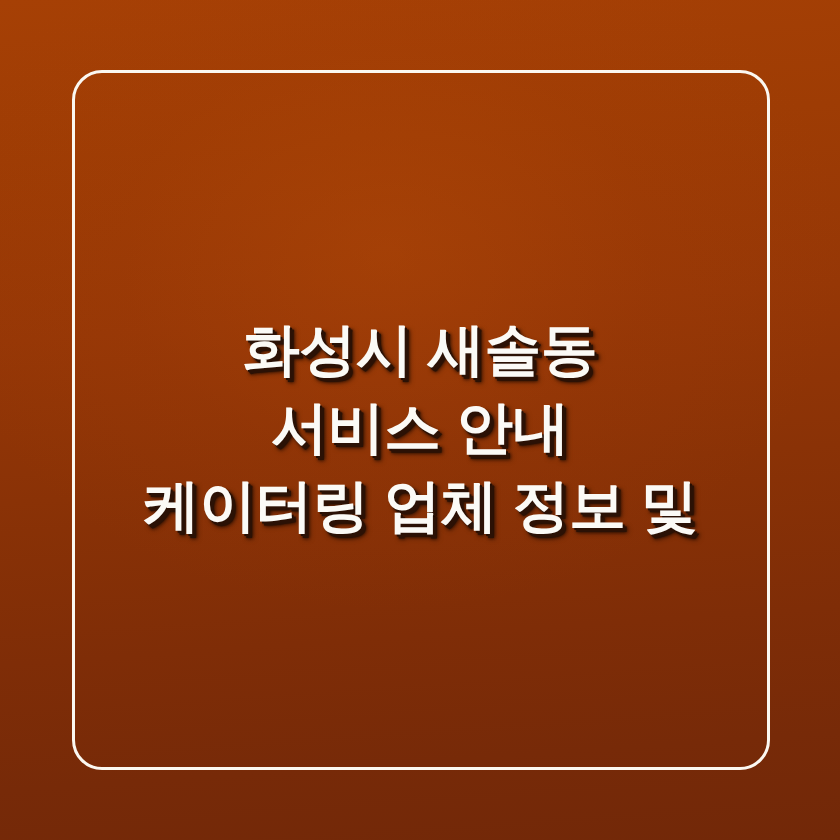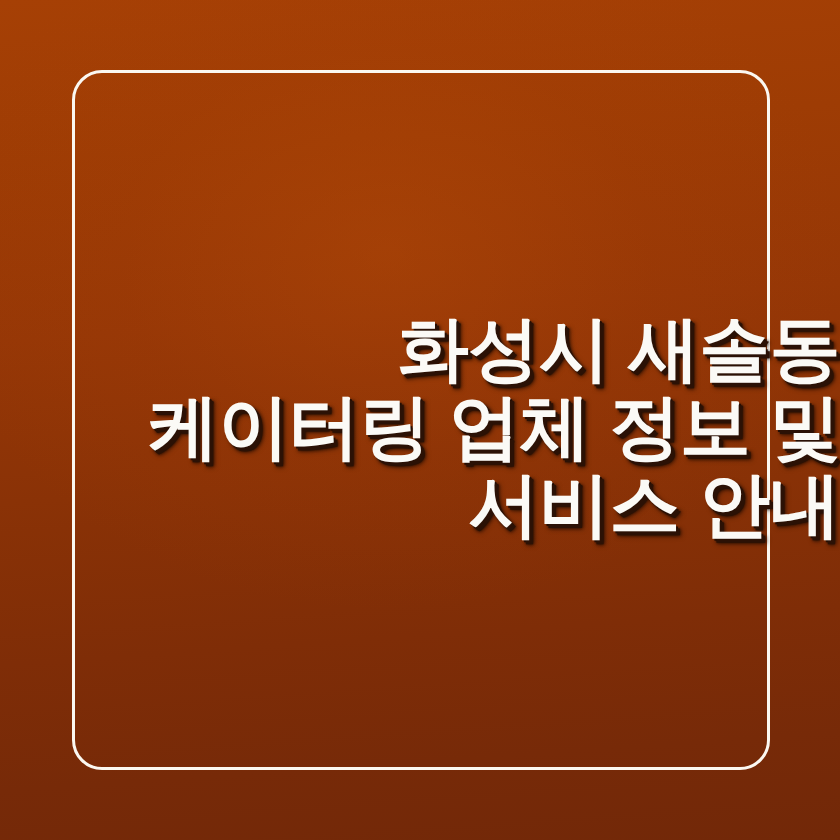--- a/index.html
+++ b/index.html
@@ -65,41 +65,41 @@
     align-items: center;
     justify-content: center;
     padding-top: 14px;
     box-sizing: border-box;
     z-index: 3;
   }
 
   .title-line {
     display: block;
     width: 100%;
-    text-align: right;
+    text-align: center;
     color: #fbfaf6;
     font-family: "Liberation Sans", "DejaVu Sans", sans-serif;
     font-weight: bold;
-    font-size: 71px;
+    font-size: 57px;
     line-height: 78px;
     letter-spacing: -0.5px;
     white-space: nowrap;
     text-shadow:
        4px 4px 0 #2b1105,
        4px 4px 3px rgba(20, 8, 2, 0.85),
        2px 2px 0 #2b1105,
        5px 5px 5px rgba(12, 5, 1, 0.55);
   }
 </style>
 </head>
 <body>
 
 <div id="poster">
 
   <div id="frame-border"></div>
 
   <div id="title-block">
     <span class="title-line">화성시 새솔동</span>
+    <span class="title-line">서비스 안내</span>
     <span class="title-line">케이터링 업체 정보 및</span>
-    <span class="title-line">서비스 안내</span>
   </div>
 
 </div>
 
 </body></html>

